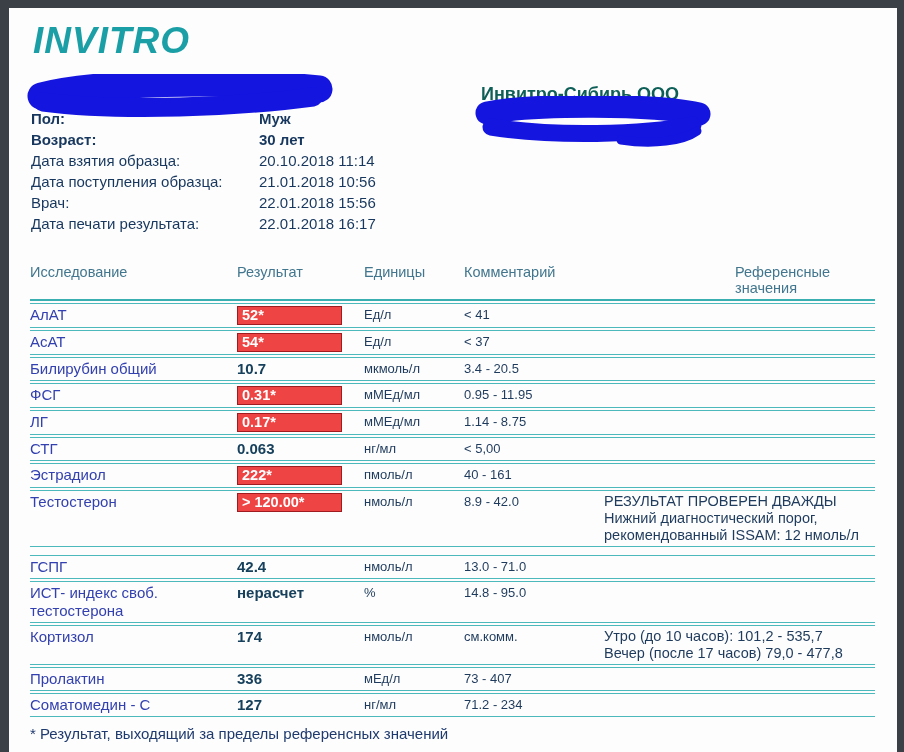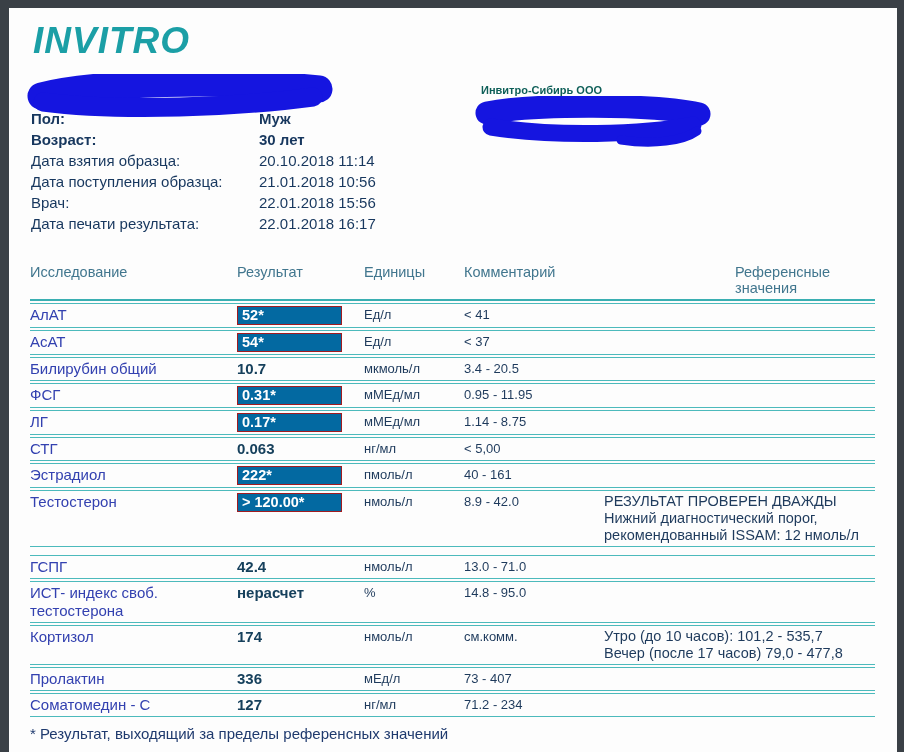--- a/index.html
+++ b/index.html
@@ -16,21 +16,21 @@
   
   .header-zone{position:relative;height:250px;}
   .logo{
     position:absolute;left:24px;top:12px;
     font-size:37px;font-weight:800;font-style:italic;
     letter-spacing:1px;color:#1b9fa6;
   }
   .scribble{position:absolute;}
   .org-name{
     position:absolute;left:472px;top:76px;
-    font-size:11px;font-weight:bold;color:#0e5f58;
+    font-size:18px;font-weight:bold;color:#0e5f58;
   }
   .patient{position:absolute;left:22px;top:100px;}
   .pi-row{display:flex;height:21px;line-height:21px;font-size:15px;color:#17375e;align-items:center;}
   .pi-label{width:228px;}
   .pi-row.b .pi-label,.pi-row.b .pi-value{font-weight:bold;}
   
   .rtable{margin:6px 22px 0 21px;}
   .t-head{display:flex;align-items:flex-start;color:#41768e;font-size:14.5px;
           padding-bottom:3px;border-bottom:2px solid #3aafb2;margin-bottom:2px;}
   .t-head .c{line-height:16px;}
@@ -44,21 +44,21 @@
   .col-name{width:207px;}
   .col-result{width:127px;}
   .col-units{width:100px;}
   .col-ref{width:140px;}
   .col-comment{flex:1;}
   .t-name{color:#3341b0;font-size:15px;line-height:18px;}
   .t-units,.t-ref{color:#1e3a5c;font-size:13px;line-height:18px;}
   .res{font-weight:bold;color:#16405c;font-size:15px;line-height:18px;}
   .flag{
     display:inline-block;width:105px;box-sizing:border-box;
-    background:#0369a1;border:1px solid #a01b20;
+    background:#ef4444;border:1px solid #a01b20;
     color:#ffffff;font-weight:bold;font-size:14.5px;
     padding:0 0 1px 4px;line-height:16px;
   }
   .comment-line{color:#1e3a5c;font-size:14.5px;line-height:17px;}
   
   .footer{margin:8px 22px 0 21px;}
   .footnote{color:#1f3a6e;font-size:15px;margin-top:4px;}
 </style>
 </head>
 <body>

